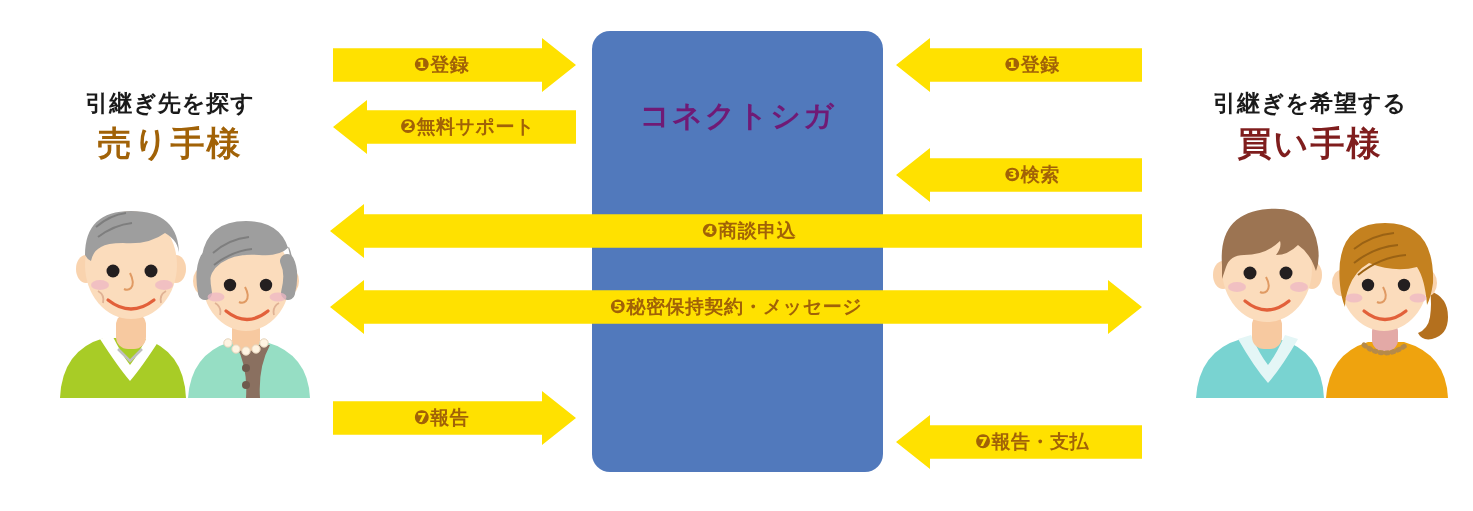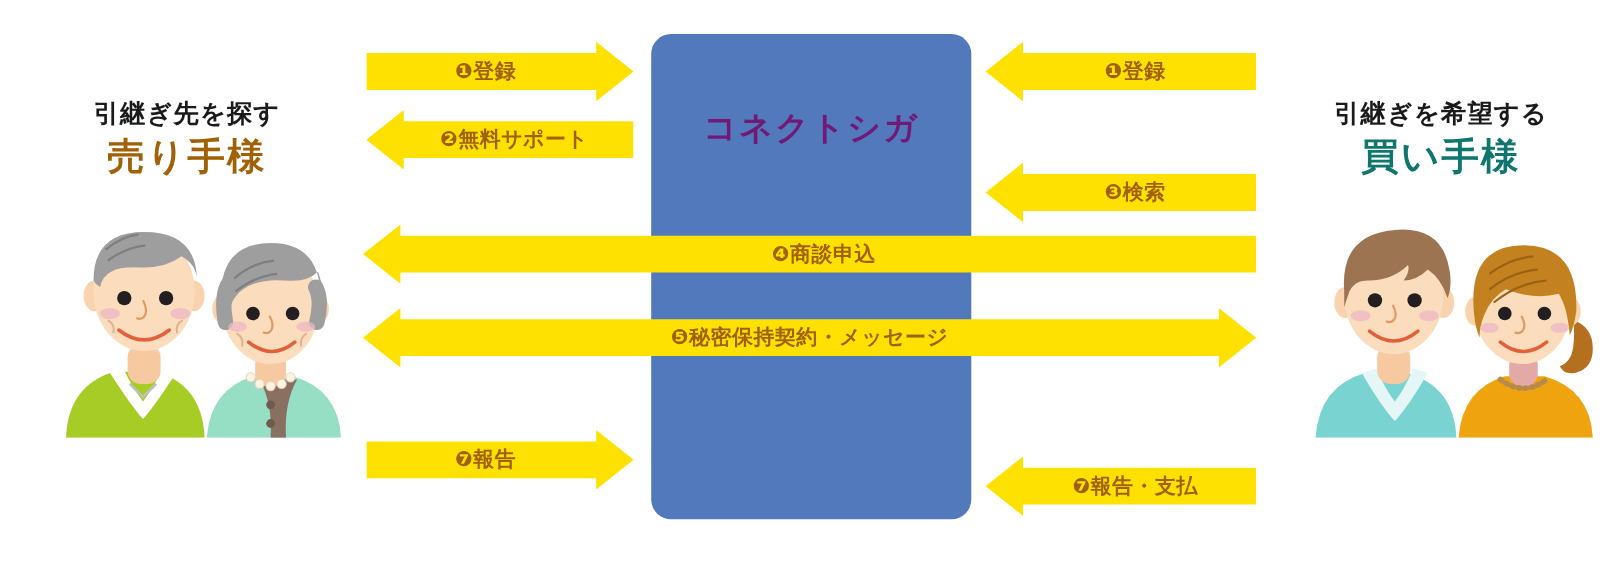--- a/index.html
+++ b/index.html
@@ -100,21 +100,21 @@
   <div class="hub" style="background: rgb(81, 121, 188);"></div>
   <div class="hub-label">コネクトシガ</div>
 
   <div class="side-label" id="seller-label">
     <div class="sub">引継ぎ先を探す</div>
     <div class="main" style="color: #a16207;">売り手様</div>
   </div>
 
   <div class="side-label" id="buyer-label">
     <div class="sub">引継ぎを希望する</div>
-    <div class="main" style="color: #0f766e;">買い手様</div>
+    <div class="main" style="color: #7f1d1d;">買い手様</div>
   </div>
 
   <div class="arrow dir-right" id="arrow-1-left">
     <div class="shape" style="background: rgb(255, 225, 0);"></div>
     <div class="txt">❶登録</div>
   </div>
 
   <div class="arrow dir-left" id="arrow-2-left">
     <div class="shape" style="background: rgb(255, 225, 0);"></div>
     <div class="txt">❷無料サポート</div>

